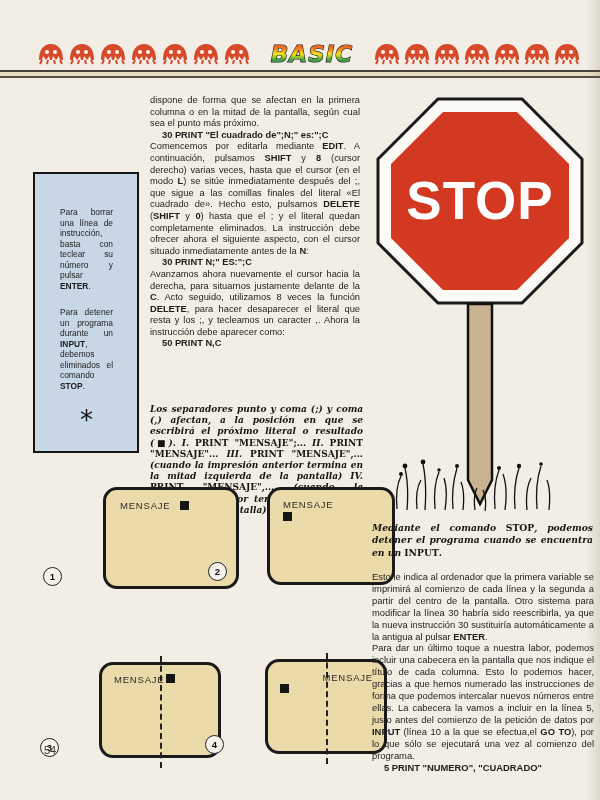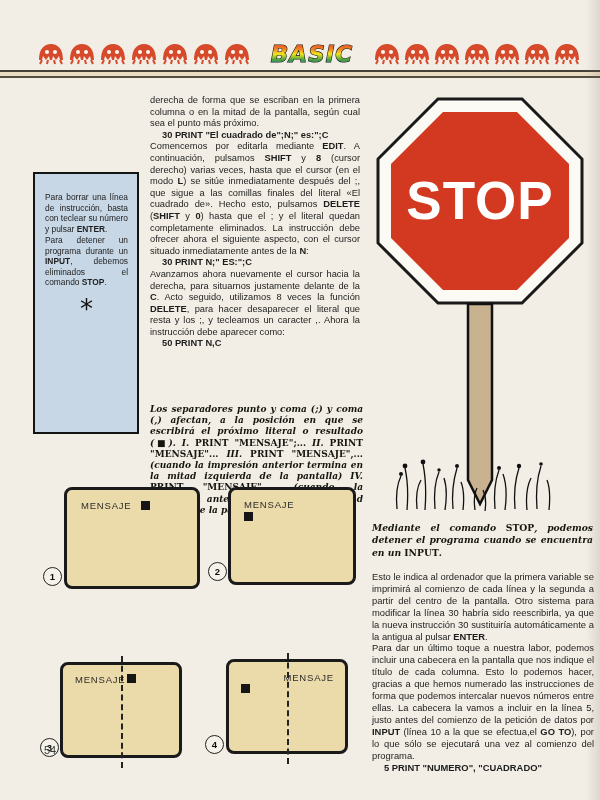--- a/index.html
+++ b/index.html
@@ -24,38 +24,38 @@
 
   
   .bits-box{position:absolute;left:33px;top:100px;width:106px;height:58px;
             background:#c7d7e5;border:2.5px solid #141414;box-sizing:border-box;
             display:flex;align-items:center;justify-content:center;}
   .bits-title{font-family:"DejaVu Serif",serif;font-weight:700;font-style:italic;
               font-size:29px;letter-spacing:1px;color:#121212;transform:scaleY(1.05);}
   .side-note{position:absolute;left:33px;top:172px;width:106px;min-height:262px;
              background:#c7d7e5;border:2.5px solid #141414;box-sizing:border-box;
              padding:17px 8px 12px 9px;font-size:8.4px;line-height:10.5px;text-align:justify;}
-  .side-note p{margin:1px;}
+  .side-note p{margin:16px;}
   .asterisk{display:block;text-align:center;font-family:"DejaVu Sans",sans-serif;
             font-size:26px;line-height:26px;margin:8px 0 6px 0;color:#111;}
 
   
   .mid-col{position:absolute;left:150px;top:95px;width:210px;
            font-size:9.3px;line-height:11.6px;text-align:justify;}
   .mid-col p{margin:0;}
   .code-line{font-weight:700;padding-left:12px;text-align:left;}
 
   .serif-cap{font-family:"DejaVu Serif","Liberation Serif",serif;
              font-style:italic;font-weight:700;color:#15150f;}
   .mid-caption{position:absolute;left:150px;top:404px;width:213px;
                font-size:9px;line-height:11.2px;text-align:justify;}
 
   
-  .screen{position:absolute;background:#ecdbaa;border:3px solid #1a1a1a;border-radius:8px;
-          box-sizing:border-box;}
+  .screen{position:absolute;background:#ecdbaa;border:3px solid #1a1a1a;border-radius:14px;
+          box-sizing:border-box;margin-left:39px;}
   .scr-label{position:absolute;font-size:9.5px;letter-spacing:0.8px;color:#2b2b2b;}
   .cursor{position:absolute;width:9px;height:9px;background:#151515;}
   .dash{position:absolute;left:50%;top:-9px;bottom:-13px;border-left:2px dashed #222;}
   .scr-num{position:absolute;width:17px;height:17px;border:1.7px solid #222;border-radius:50%;
            background:#f5f2ea;font-size:9.5px;font-weight:700;color:#111;
            display:flex;align-items:center;justify-content:center;box-sizing:content-box;}
 
   
   .stop-art{position:absolute;left:365px;top:88px;}
   .stop-caption{position:absolute;left:372px;top:522px;width:221px;
@@ -115,21 +115,21 @@
   </svg>
   <div class="rule"></div>
 
   <div class="side-note">
     <p><span>Para borrar una línea de instrucción, basta con teclear su número y pulsar </span><span class="rt-b">ENTER</span><span>.</span></p>
     <p><span>Para detener un programa durante un </span><span class="rt-b">INPUT</span><span>, debemos eliminados el comando </span><span class="rt-b">STOP</span><span>.</span></p>
     <span class="asterisk">*</span>
   </div>
 
   <div class="mid-col">
-    <p><span>derecha de forma que se escriban en la primera columna o en la mitad de la pantalla, según cual sea el punto más próximo.</span></p>
+    <p><span>dispone de forma que se afectan en la primera columna o en la mitad de la pantalla, según cual sea el punto más próximo.</span></p>
     <p class="code-line"><span class="rt-b">30 PRINT "El cuadrado de";N;" es:";C</span></p>
     <p><span>Comencemos por editarla mediante </span><span class="rt-b">EDIT</span><span>. A continuación, pulsamos </span><span class="rt-b">SHIFT</span><span> y </span><span class="rt-b">8</span><span> (cursor derecho) varias veces, hasta que el cursor (en el modo </span><span class="rt-b">L</span><span>) se sitúe inmediatamente después del ;, que sigue a las comillas finales del literal «El cuadrado de». Hecho esto, pulsamos </span><span class="rt-b">DELETE</span><span> (</span><span class="rt-b">SHIFT</span><span> y </span><span class="rt-b">0</span><span>) hasta que el ; y el literal quedan completamente eliminados. La instrucción debe ofrecer ahora el siguiente aspecto, con el cursor situado inmediatamente antes de la </span><span class="rt-b">N</span><span>:</span></p>
     <p class="code-line"><span class="rt-b">30 PRINT N;" ES:";C</span></p>
     <p><span>Avanzamos ahora nuevamente el cursor hacia la derecha, para situarnos justamente delante de la </span><span class="rt-b">C</span><span>. Acto seguido, utilizamos 8 veces la función </span><span class="rt-b">DELETE</span><span>, para hacer desaparecer el literal que resta y los ;, y tecleamos un caracter ,. Ahora la instrucción debe aparecer como:</span></p>
     <p class="code-line"><span class="rt-b">50 PRINT N,C</span></p>
   </div>
 
   <div class="mid-caption serif-cap"><span>Los separadores punto y coma (;) y coma (,) afectan, a la posición en que se escribirá el próximo literal o resultado (■). </span><span class="rt-b">I. </span><span class="rt-b rt-u">PRINT "MENSAJE";... </span><span class="rt-b">II. </span><span class="rt-b rt-u">PRINT "MENSAJE"... </span><span class="rt-b">III. </span><span class="rt-b rt-u">PRINT "MENSAJE",... </span><span>(cuando la impresión anterior termina en la mitad izquierda de la pantalla) </span><span class="rt-b">IV. </span><span class="rt-b rt-u">PRINT "MENSAJE",... </span><span>(cuando la impresión anterior termina en la mitad derecha de la pantalla).</span></div>
 
   <div class="screen" style="left:64px;top:487px;width:136px;height:102px;">

